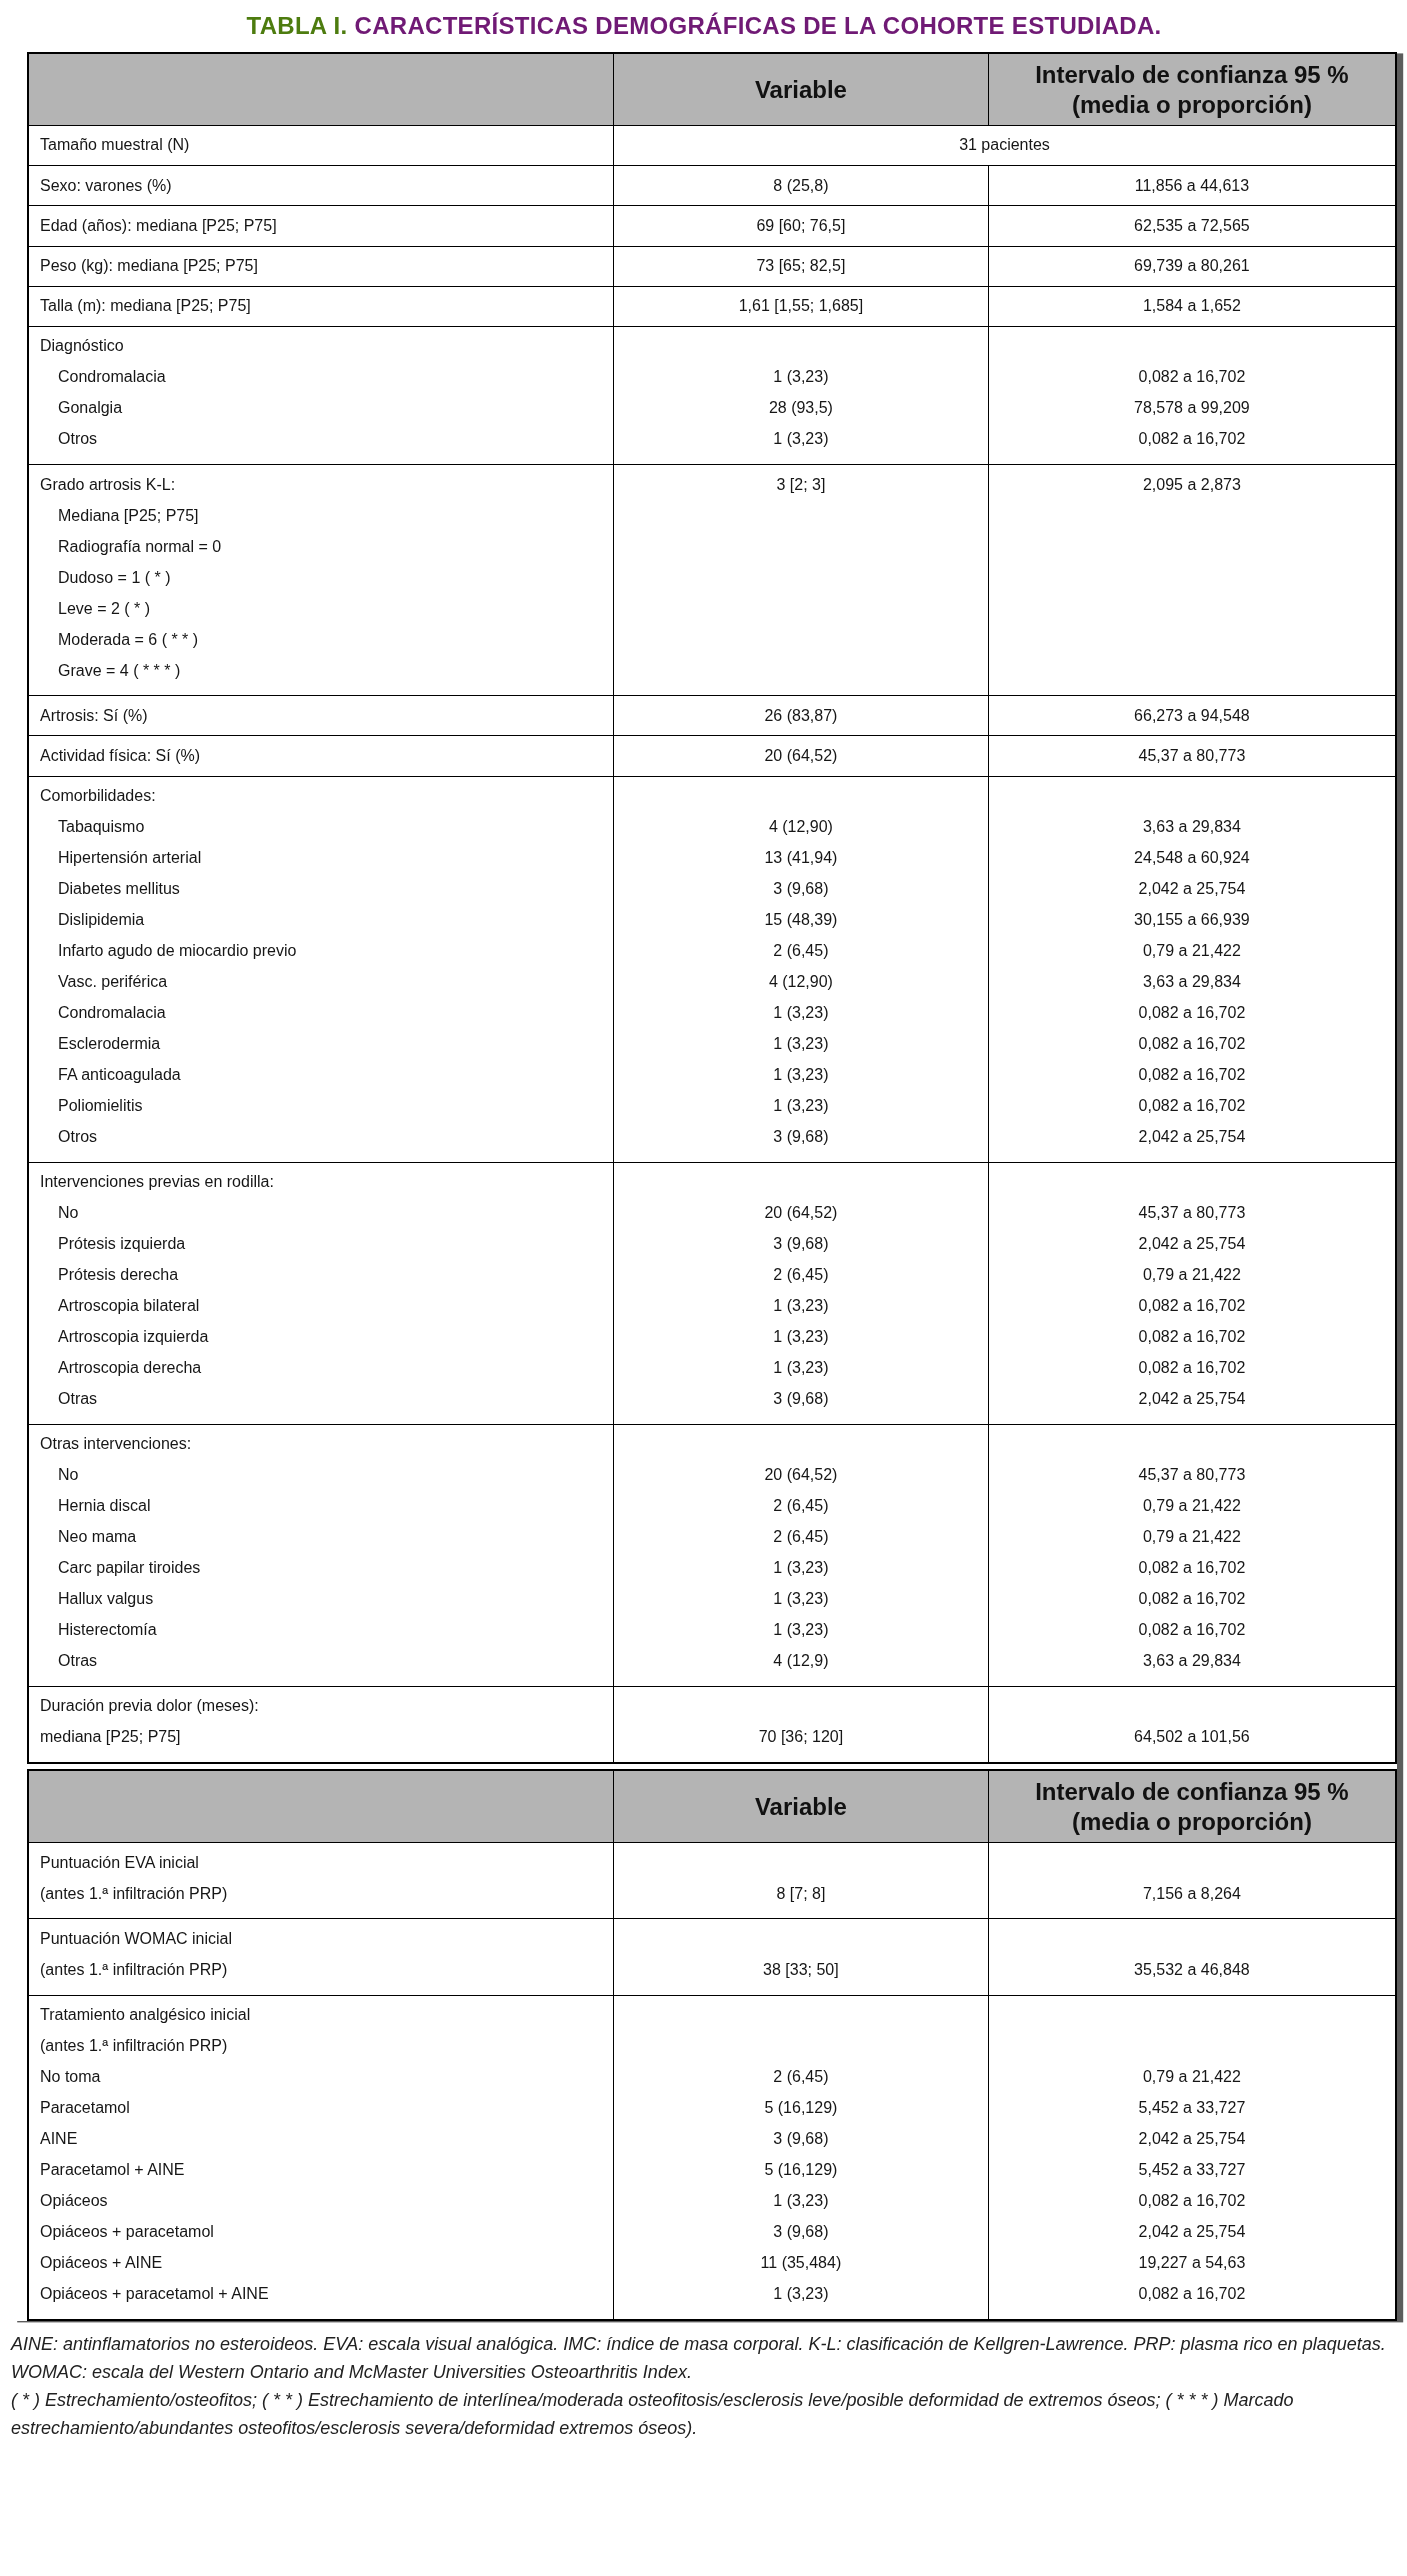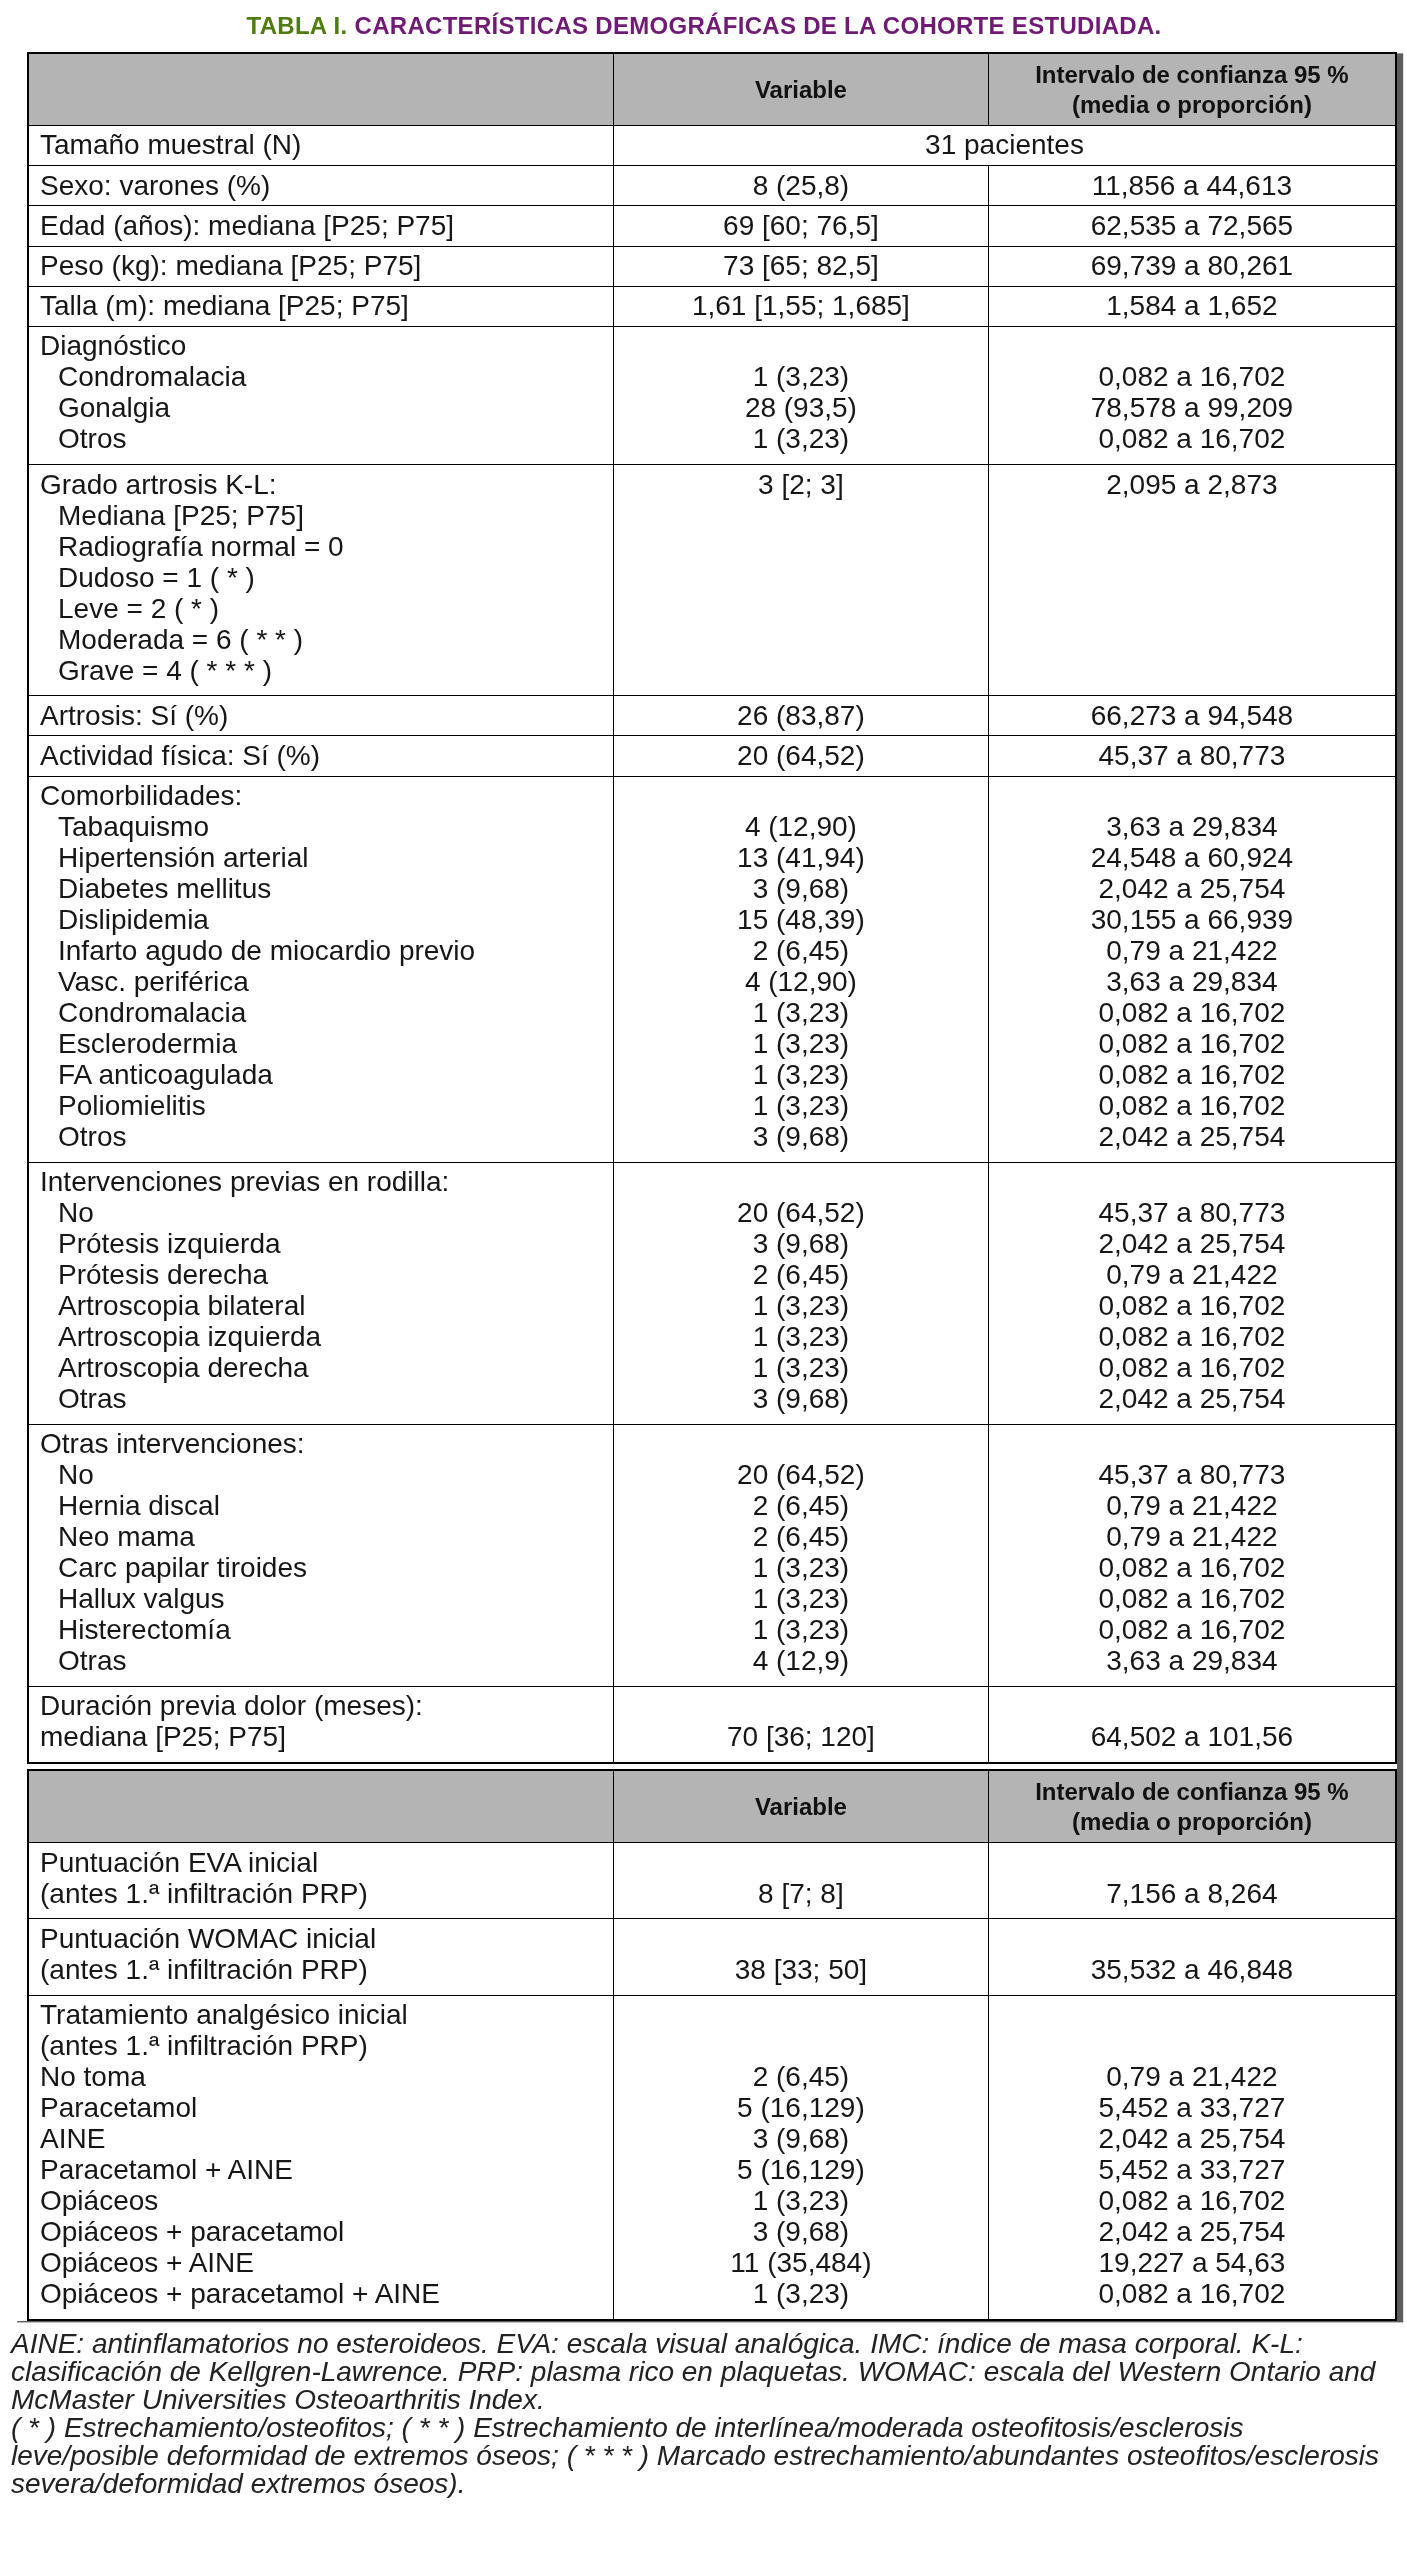--- a/index.html
+++ b/index.html
@@ -42,38 +42,38 @@
     background: #b4b4b4;
     color: #111;
     font-size: 24px;
     font-weight: bold;
     line-height: 30px;
     text-align: center;
     vertical-align: middle;
     padding: 5.5px 6.9px;
   }
   td {
-    font-size: 28px;
+    font-size: 16px;
     line-height: 31px;
     vertical-align: top;
     padding: 3.4px 6.9px 4.8px 6.9px;
     color: #161616;
     margin-left: 20px;
   }
   td.c1 { text-align: left; padding-left: 11px; padding-right: 9.7px; }
   td.c2, td.c3, td.cspan { text-align: center; }
   tr.group td { padding-bottom: 9.7px; }
   .line { min-height: 31px; white-space: nowrap; overflow: hidden; }
   .line.ind { padding-left: 18px; }
 
   
   .footnotes {
     margin-top: 9.7px;
     font-style: italic;
-    font-size: 28px;
+    font-size: 18px;
     line-height: 28px;
     color: #222;
   }
   .footnotes p { margin: 0; }
 </style>
 </head>
 <body>
 
 <div class="page">
 

